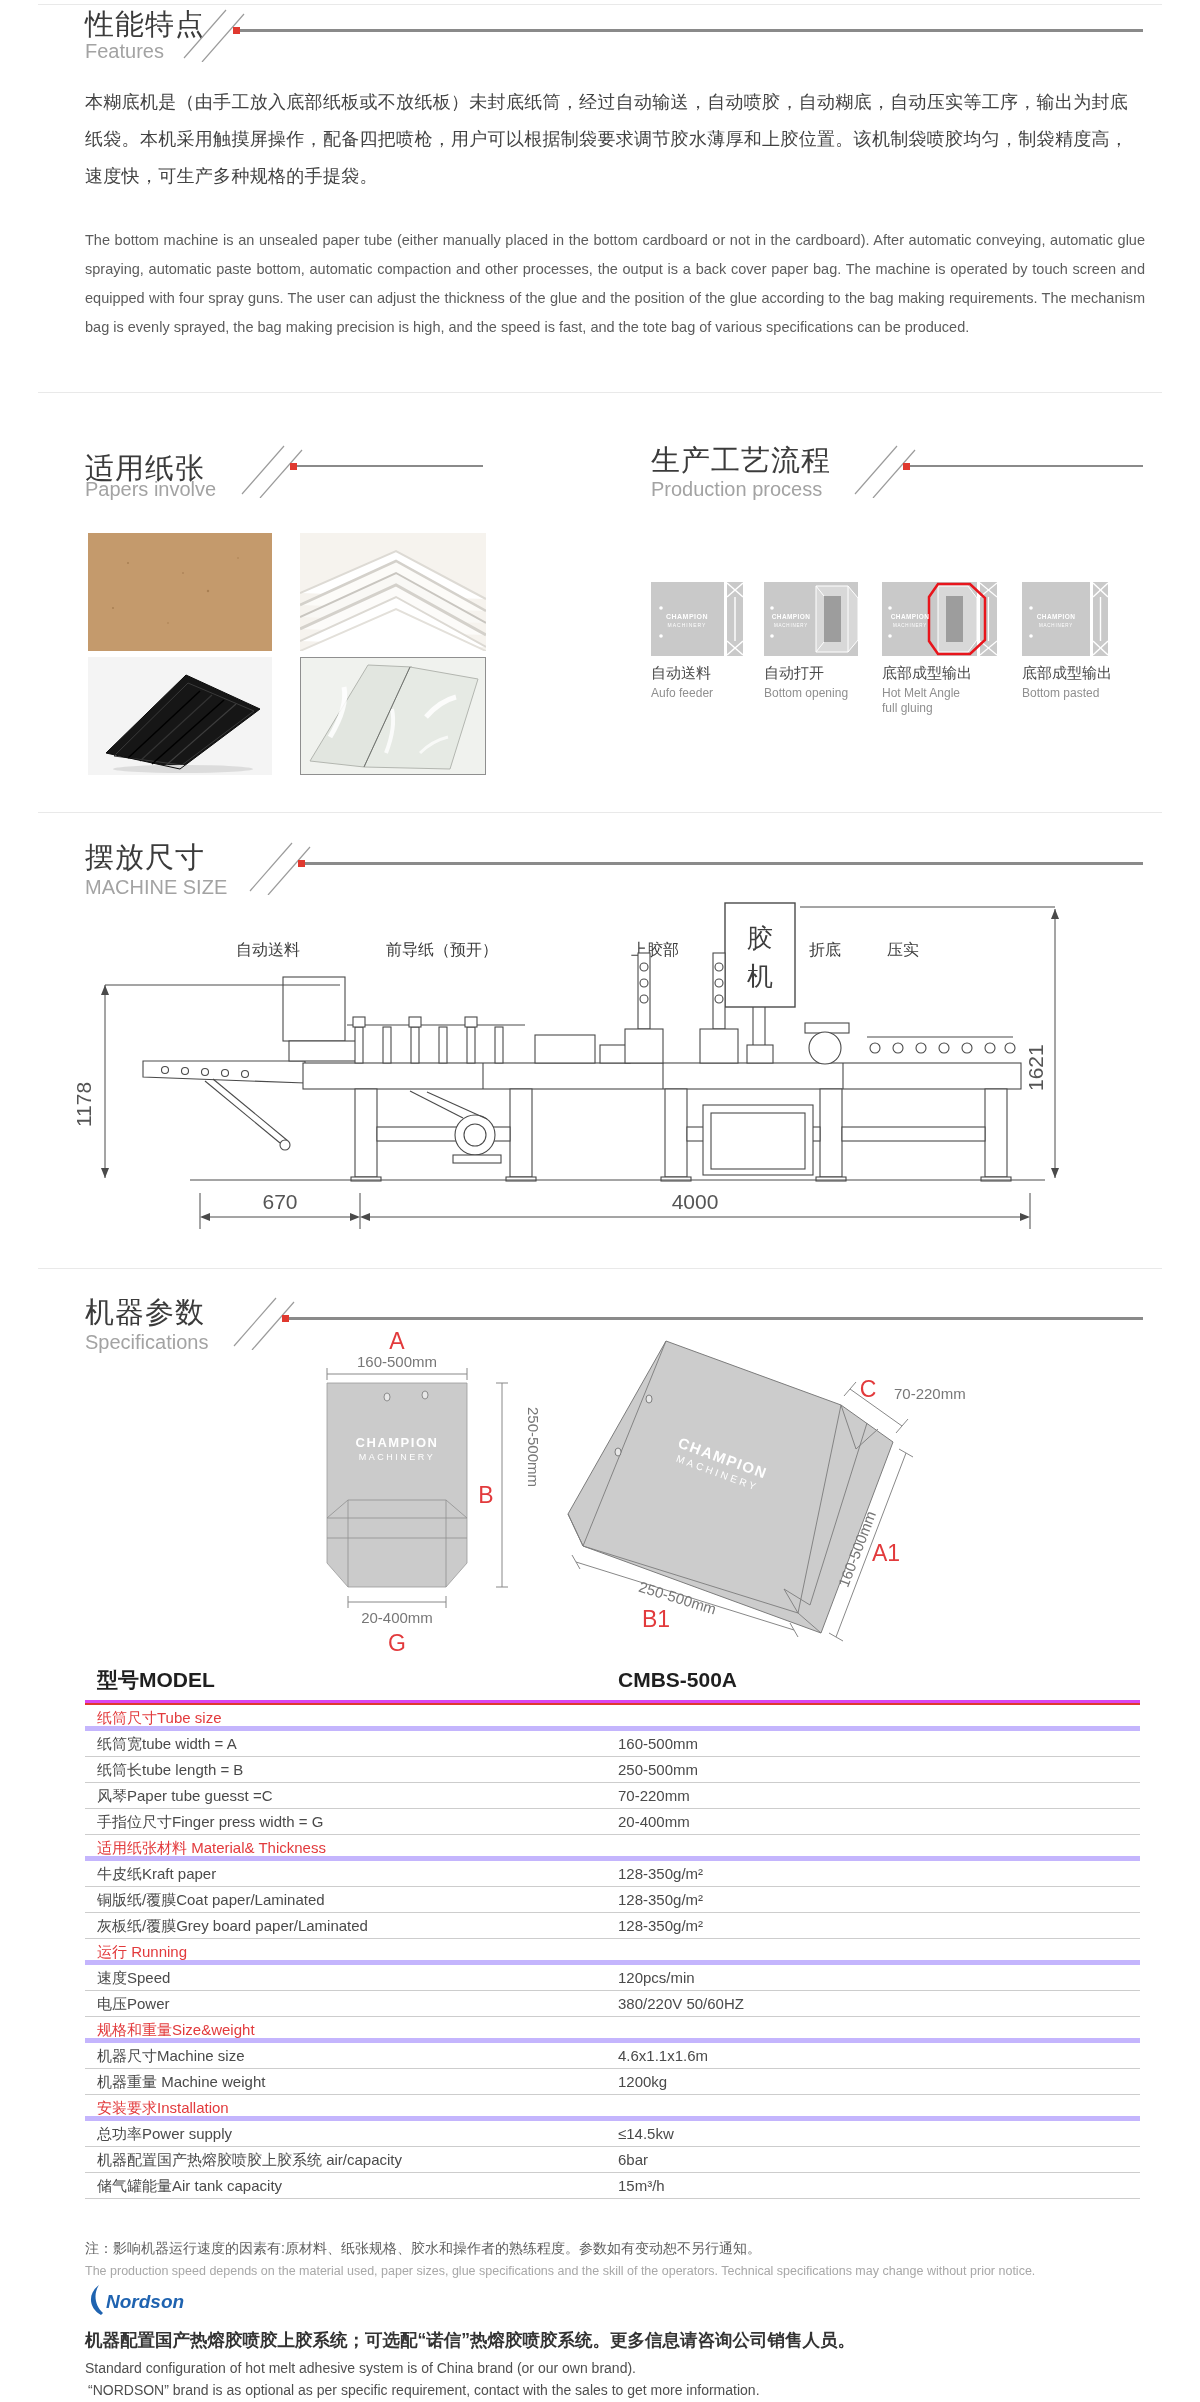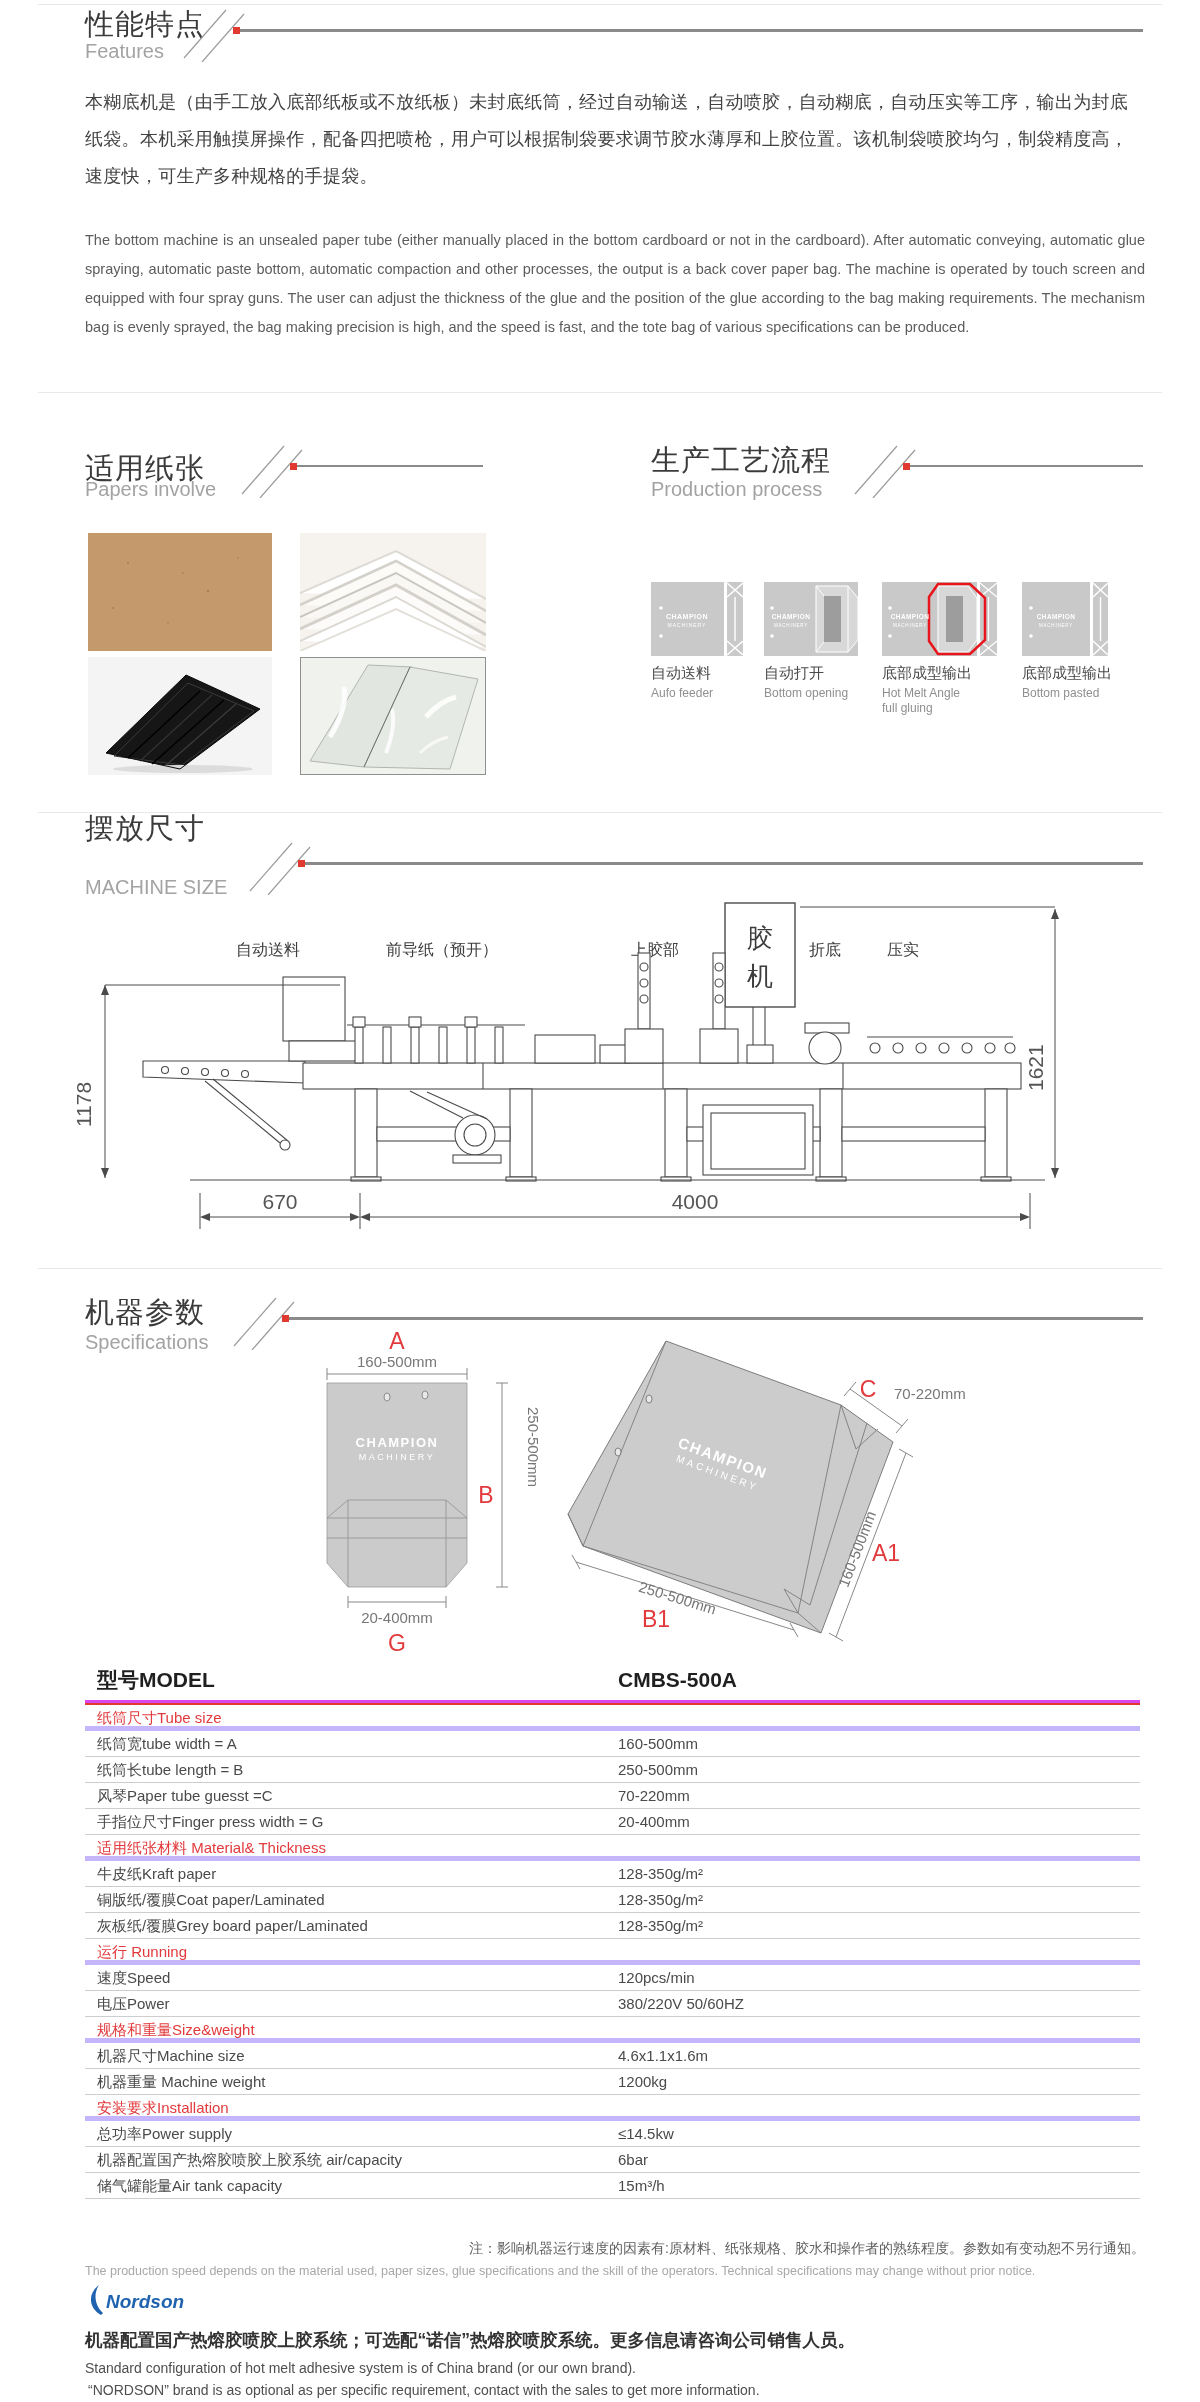--- a/index.html
+++ b/index.html
@@ -20,21 +20,21 @@
   #spec-table{position:absolute;left:85px;top:1660px;width:1055px;}
   .thead{height:40px;border-bottom:3px solid #d946ef;position:relative;}
   .thead .tl{font-size:21px;font-weight:bold;color:#1f1f1f;line-height:40px;padding-left:12px;display:inline-block;}
   .thead .tv{position:absolute;left:533px;top:0;font-size:21px;font-weight:bold;color:#1f1f1f;line-height:40px;}
   .redline{height:2px;background:#e0392f;}
   .trow{position:relative;height:26px;line-height:26px;border-bottom:1px solid #cdcdcd;box-sizing:border-box;}
   .trow .tl{font-size:15px;color:#4a4a4a;padding-left:12px;}
   .trow .tv{position:absolute;left:533px;top:0;font-size:15px;color:#4a4a4a;}
   .tsec{height:26px;line-height:26px;border-bottom:5px solid #c4b5fd;box-sizing:border-box;
         font-size:15px;color:#e23a3c;padding-left:12px;}
-  .note-zh{font-size:14px;color:#5f5f5f;text-align:right;}
+  .note-zh{font-size:14px;color:#5f5f5f;}
   .note-en{font-size:12.5px;line-height:17px;color:#a8a8a8;text-align:justify;}
   .foot-zh{font-size:17.5px;font-weight:700;color:#333;}
   .foot-en{font-size:14px;line-height:24px;color:#4f4f4f;}
   svg text{font-family:"Liberation Sans","DejaVu Sans",sans-serif;}
 </style>
 </head>
 <body>
 
 <div id="page">
 
@@ -197,21 +197,21 @@
     <circle cx="9" cy="26" r="1.8" fill="#fff"></circle>
       <circle cx="9" cy="54" r="1.8" fill="#fff"></circle>
     <text x="34" y="37" text-anchor="middle" font-size="6.5" font-weight="bold" fill="#fff" letter-spacing="0.4">CHAMPION</text>
     <text x="34" y="45" text-anchor="middle" font-size="4.5" fill="#fff" letter-spacing="0.8">MACHINERY</text>
   </svg>
   <div class="abs" style="left:1022px;top:664px;width:110px">
     <div class="step-zh">底部成型输出</div>
     <div class="step-en">Bottom pasted</div>
   </div>
 
-  <div class="abs sec-zh" style="left:85px;top:812px">摆放尺寸</div>
+  <div class="abs sec-zh" style="left:85px;top:841px">摆放尺寸</div>
   <div class="abs sec-en" style="left:85px;top:876px">MACHINE SIZE</div>
   <svg class="abs" style="left:246px;top:839px" width="74" height="56">
     <line x1="4" y1="52" x2="46" y2="4" stroke="#9b9b9b" stroke-width="1.2"></line>
     <line x1="22" y1="56" x2="64" y2="8" stroke="#9b9b9b" stroke-width="1.2"></line>
   </svg>
   <div class="redsq" style="left:298px;top:860px"></div>
   <div class="rule" style="left:305px;top:862px;width:838px"></div>
 
   <svg class="abs" style="left:55px;top:895px" width="1105" height="355" viewBox="0 0 1105 355">
 

